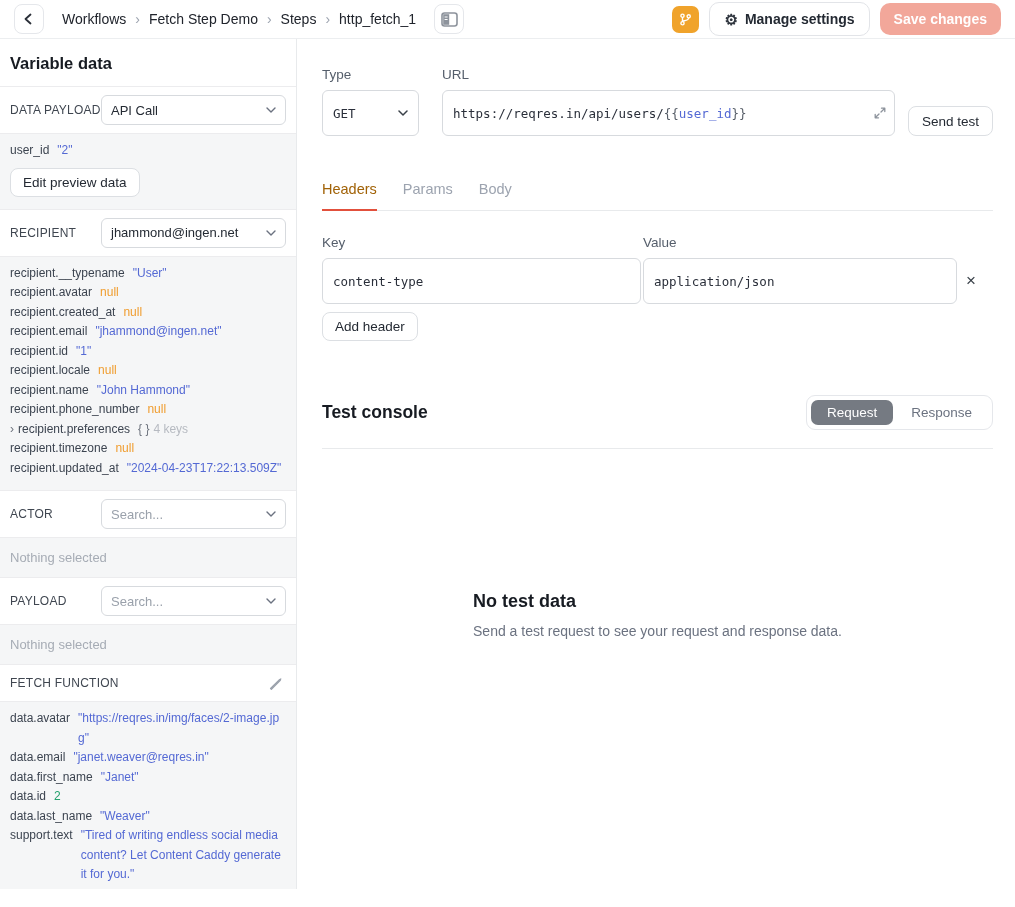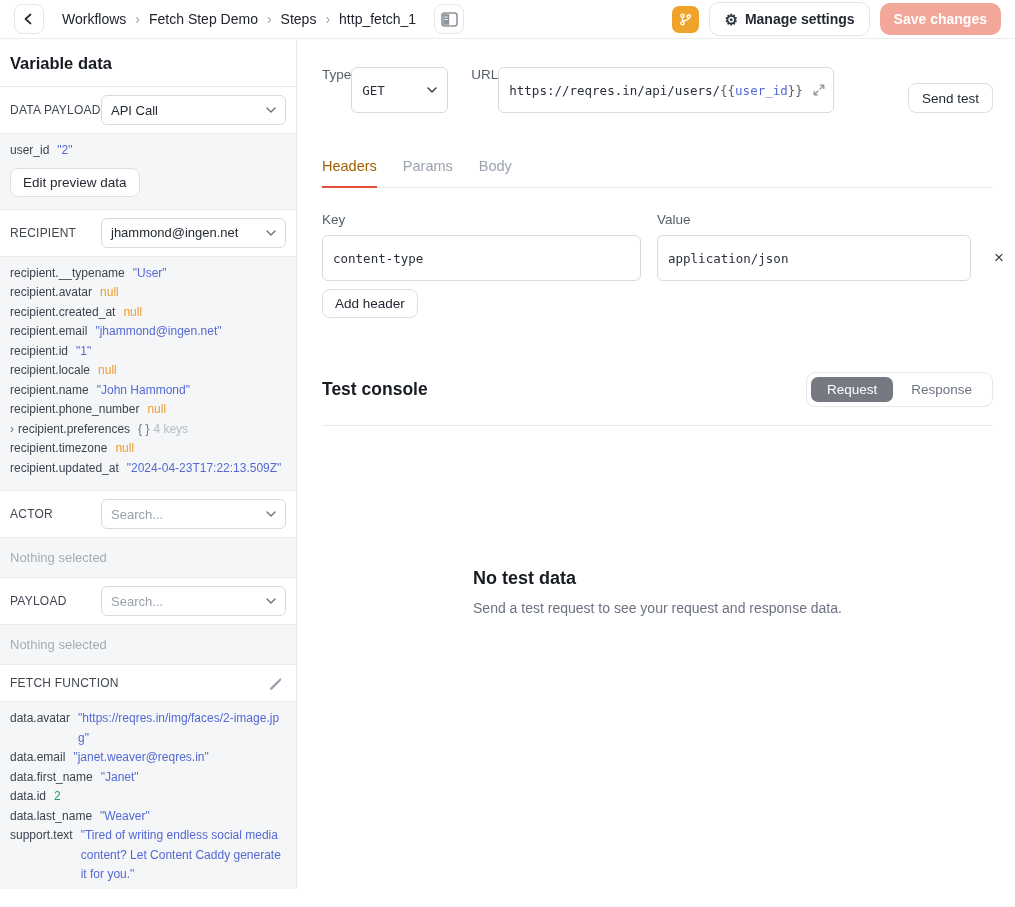--- a/index.html
+++ b/index.html
@@ -39,37 +39,37 @@
   .vval { flex:1; min-width:0; word-break:break-all; }
   .t-string { color:#5469d4; }
   .t-null { color:#f09d2f; }
   .t-number { color:#23a06c; }
   .t-object { color:#6d737d; }
   .vsuffix { color:#b6bac1; margin-left:4px; }
   .btn-small { background:#fff; border:1px solid #dcdfe3; border-radius:8px; padding:6px 12px; font-size:13.5px; color:#242a33; font-weight:400; cursor:pointer; font-family:inherit; margin-top:7px; }
   .pencil-btn { background:none; border:none; cursor:pointer; padding:2px; }
   
   .req-row { display:flex; align-items:flex-end; gap:0; }
-  .field-col { display:flex; flex-direction:row; }
+  .field-col { display:flex; flex-direction:column; }
   .field-label { font-size:13.5px; color:#555e6b; margin-bottom:8px; }
   .control { height:46px; border:1px solid #d7dade; border-radius:6px; background:#fff; display:flex; align-items:center; font-family:"DejaVu Sans Mono", monospace; font-size:12.5px; color:#2a2f3a; }
   .method-select { width:97px; justify-content:space-between; padding:0 10px; cursor:pointer; }
   .url-col { flex:1; margin-left:23px; }
   .url-input { padding:0 30px 0 10px; position:relative; cursor:text; }
   .url-part-plain { color:#2a2f3a; }
   .url-part-brace { color:#555c66; }
   .url-part-var { color:#5469d4; }
   .expand-btn { position:absolute; right:8px; top:50%; transform:translateY(-50%); background:none; border:none; cursor:pointer; display:flex; }
   .send-btn { margin-left:13px; height:30px; background:#fff; border:1px solid #dcdfe3; border-radius:8px; padding:0 13px; font-size:13.5px; color:#242a33; cursor:pointer; font-family:inherit; flex:none; }
   
   .tabs { display:flex; gap:26px; border-bottom:1px solid #e8eaec; margin-top:45px; }
   .tab { font-size:14.5px; color:#9ca3af; padding-bottom:12px; cursor:pointer; border-bottom:2px solid transparent; margin-bottom:-1px; }
   .tab.t-active { color:#a16207; border-bottom-color:#e2503c; }
   
-  .kv-grid { display:grid; grid-template-columns:319px 314px 22px; column-gap:16px; margin-top:24px; align-items:center; }
+  .kv-grid { display:grid; grid-template-columns:319px 314px 22px; column-gap:2px; margin-top:24px; align-items:center; }
   .kv-grid .field-label { margin-bottom:0; }
   .kv-inputs { margin-top:8px; }
   .kv-input { padding:0 10px; cursor:text; }
   .x-btn { background:none; border:none; font-size:17px; color:#3a4149; cursor:pointer; line-height:1; padding:0 0 2px 2px; }
   .add-header { margin-top:8px; }
   
   .console-head { display:flex; align-items:center; justify-content:space-between; margin-top:54px; padding-bottom:18px; border-bottom:1px solid #e8eaec; }
   .console-title { font-size:17.5px; font-weight:700; color:#171b22; }
   .seg { display:flex; border:1px solid #e5e7eb; border-radius:9px; padding:4px; gap:2px; background:#fff; }
   .seg-item { font-size:13.5px; color:#6b7280; padding:5px 16px; border-radius:7px; cursor:pointer; }

